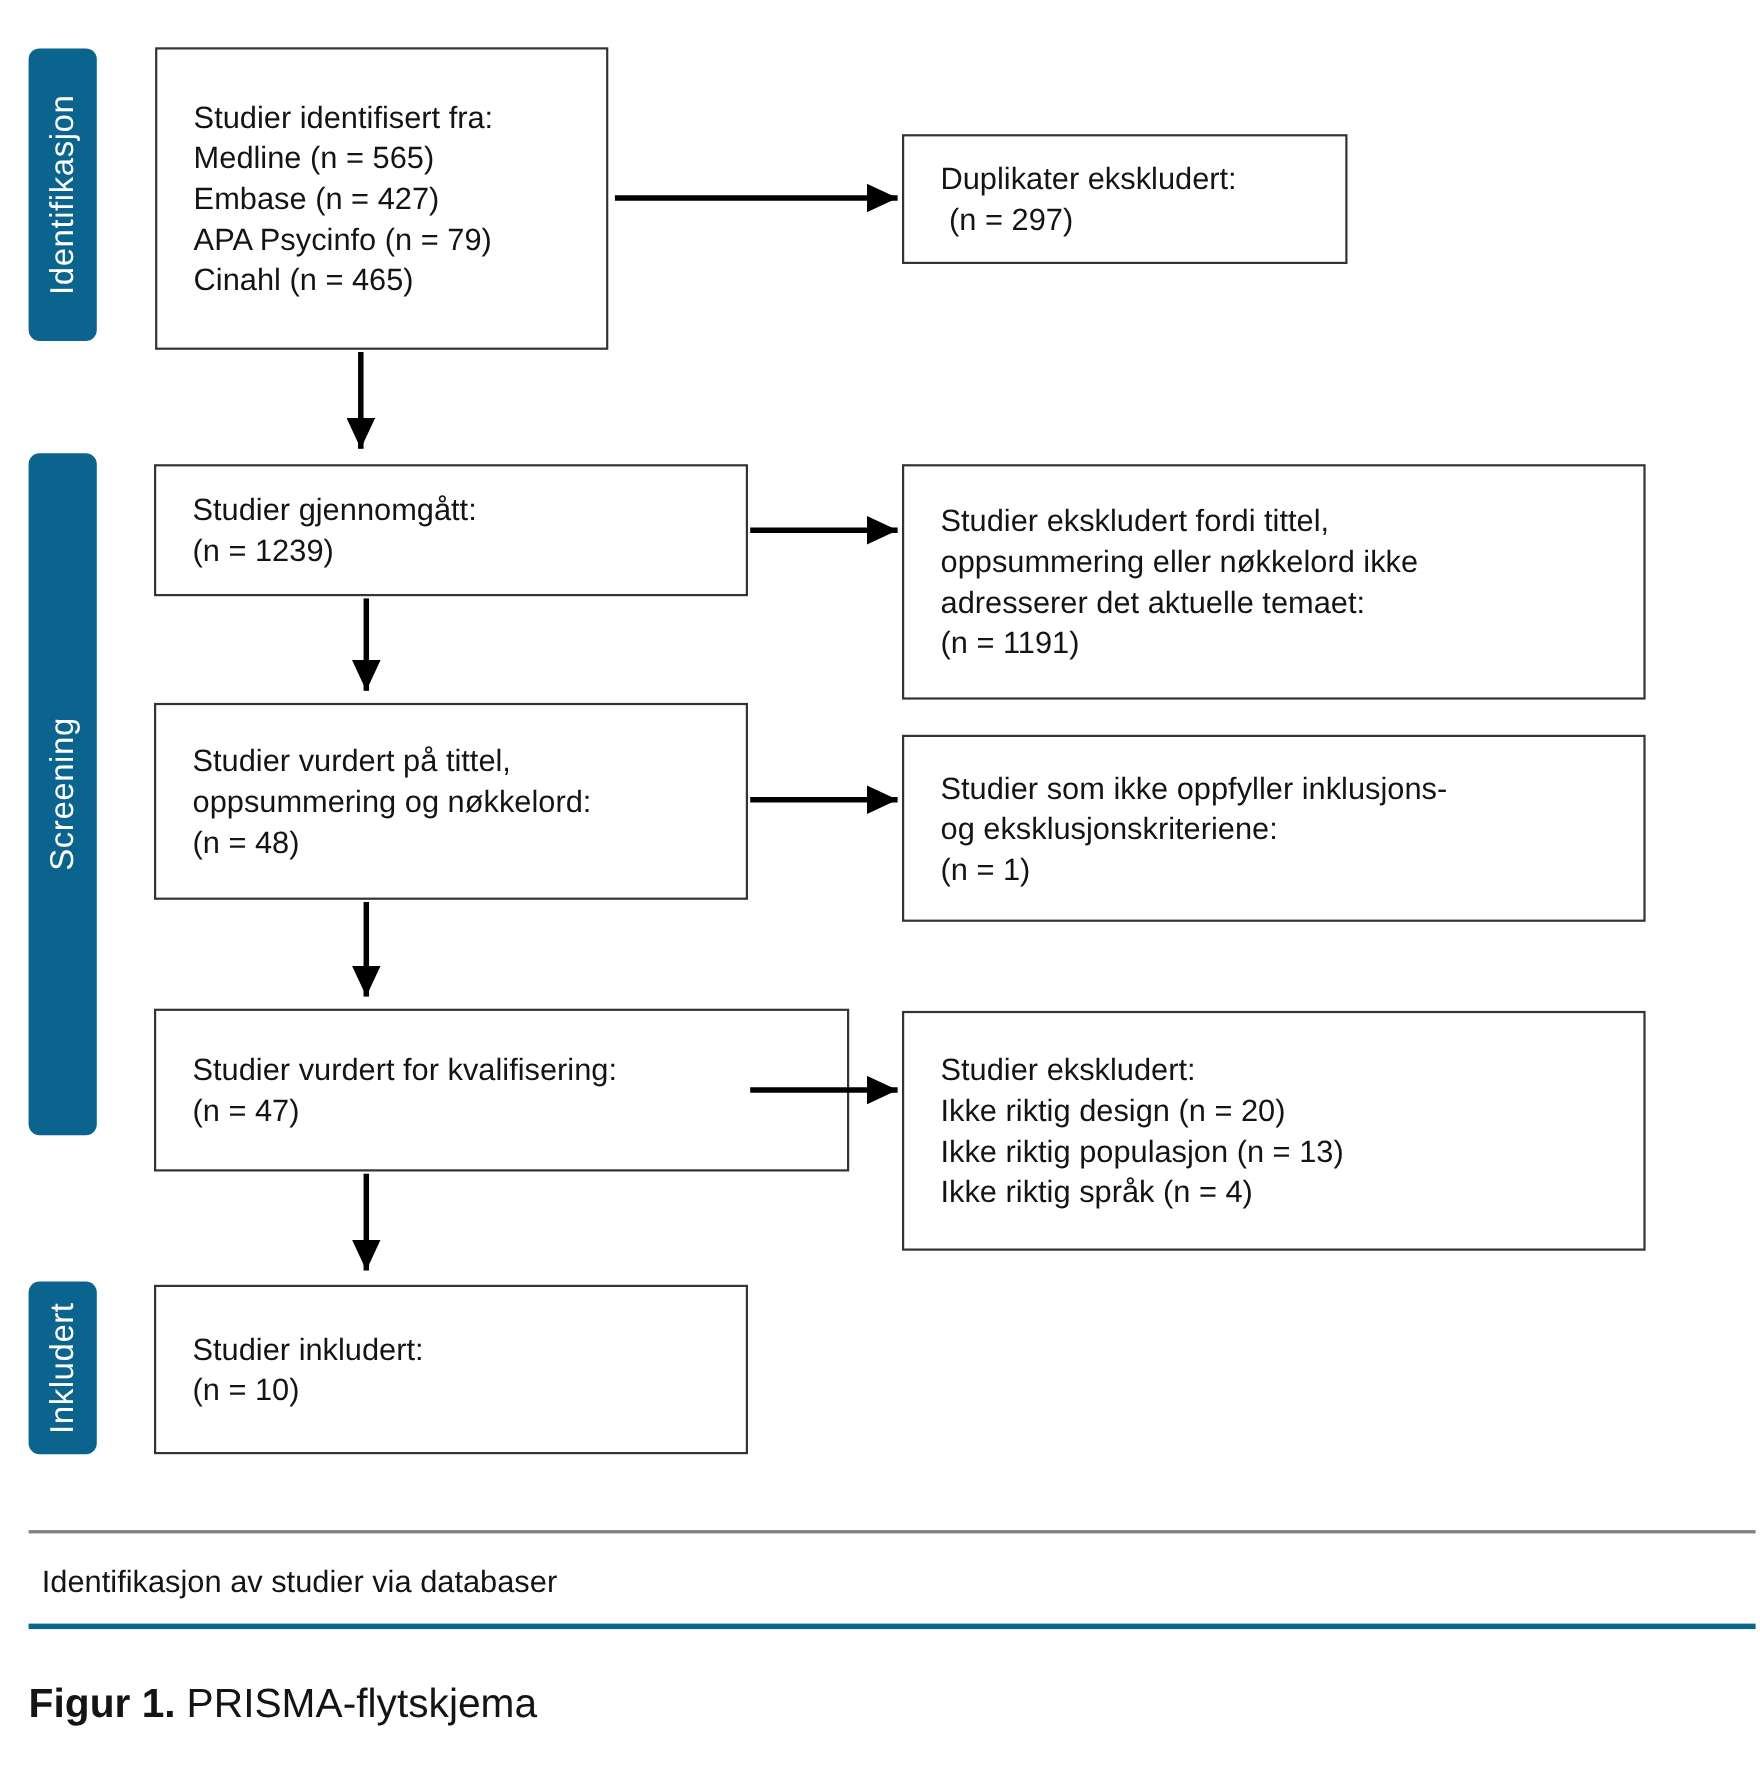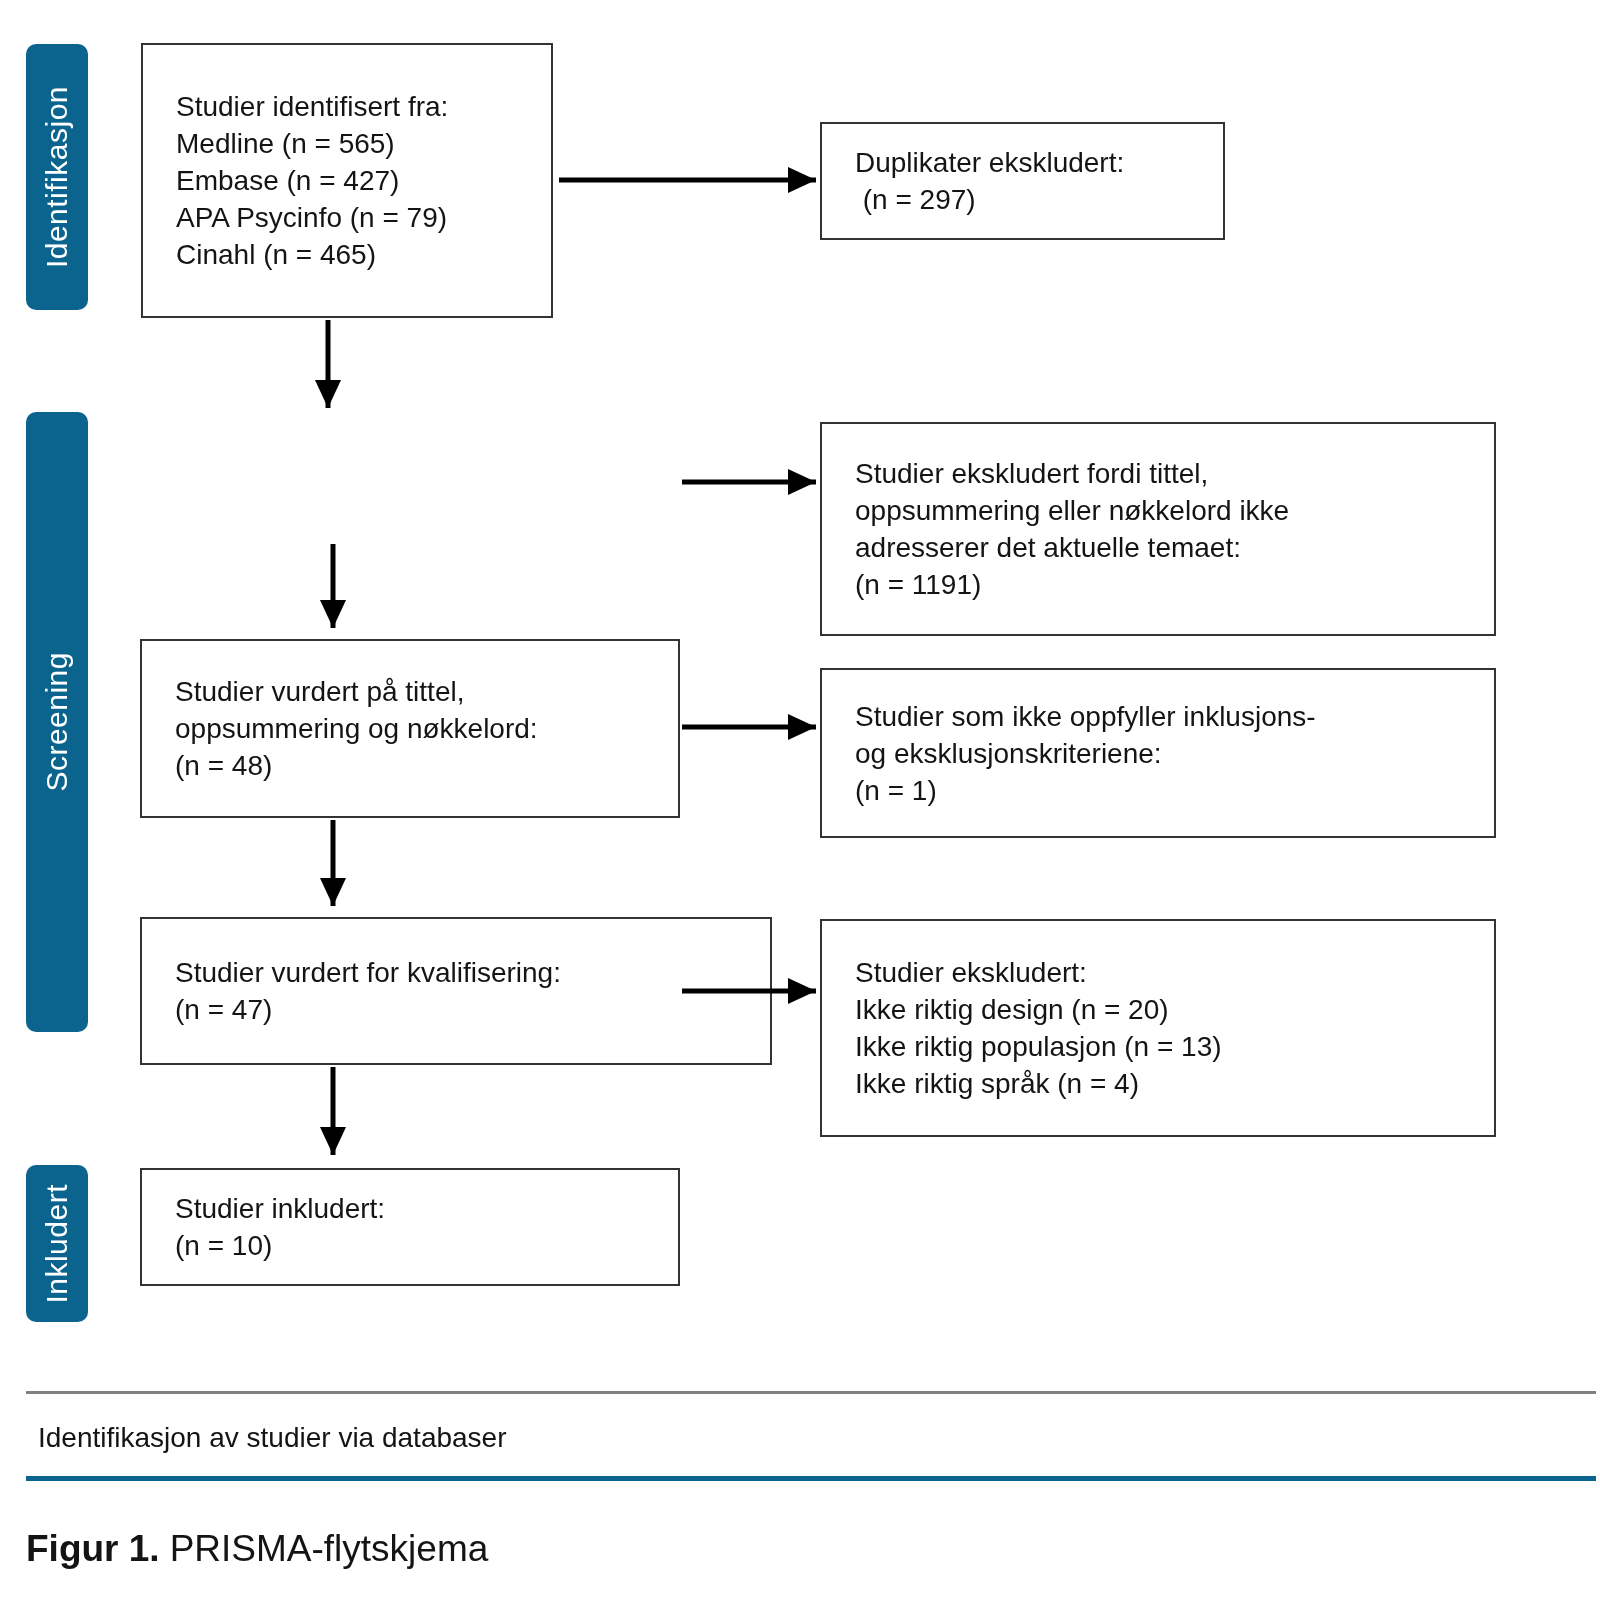--- a/index.html
+++ b/index.html
@@ -30,21 +30,21 @@
   .fbox{
     position:absolute;background:#ffffff;border:2px solid var(--box_border);
     display:flex;flex-direction:column;justify-content:center;
     padding-left:33px;padding-right:16px;
     font-size:28px;line-height:37px;white-space:pre-wrap;
   }
   #lbox1{left:141px;top:43px;width:412px;height:275px;}
   #lbox2{left:140px;top:422px;width:540px;height:120px;}
   #lbox3{left:140px;top:639px;width:540px;height:179px;}
   #lbox4{left:140px;top:917px;width:632px;height:148px;}
-  #lbox5{left:140px;top:1168px;width:540px;height:118px;}
+  #lbox5{left:140px;top:1168px;width:540px;height:154px;}
 
   #rbox1{left:820px;top:122px;width:405px;height:118px;}
   #rbox2{left:820px;top:422px;width:676px;height:214px;}
   #rbox3{left:820px;top:668px;width:676px;height:170px;}
   #rbox4{left:820px;top:919px;width:676px;height:218px;}
 
   
   svg.arrows{position:absolute;left:0;top:0;width:1600px;height:1618px;pointer-events:none;}
 
   
@@ -68,20 +68,22 @@
   </div>
   <div class="stage-bar" id="bar-inkludert">
     <span>Inkludert</span>
   </div>
 
   <div class="fbox" id="lbox1">Studier identifisert fra:
 Medline (n = 565)
 Embase (n = 427)
 APA Psycinfo (n = 79)
 Cinahl (n = 465)</div>
+  <div class="fbox" id="lbox2">Studier gjennomgått:
+(n = 1239)</div>
   <div class="fbox" id="lbox3">Studier vurdert på tittel,
 oppsummering og nøkkelord:
 (n = 48)</div>
   <div class="fbox" id="lbox4">Studier vurdert for kvalifisering:
 (n = 47)</div>
   <div class="fbox" id="lbox5">Studier inkludert:
 (n = 10)</div>
 
   <div class="fbox" id="rbox1">Duplikater ekskludert:
  (n = 297)</div>

